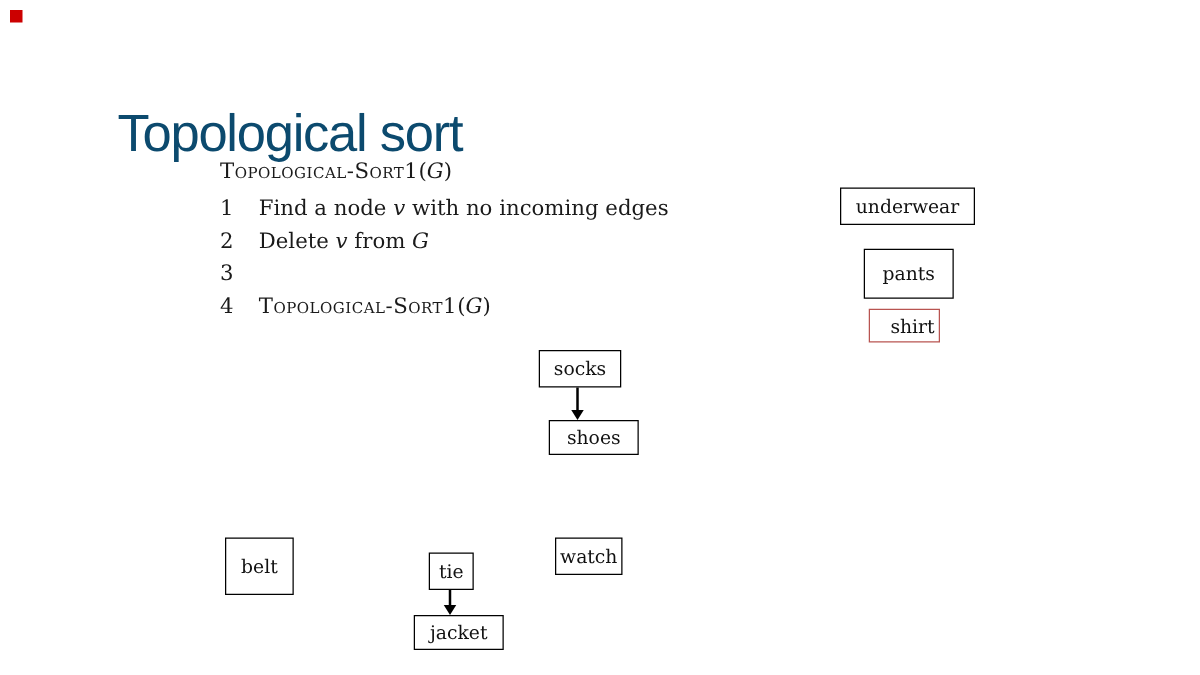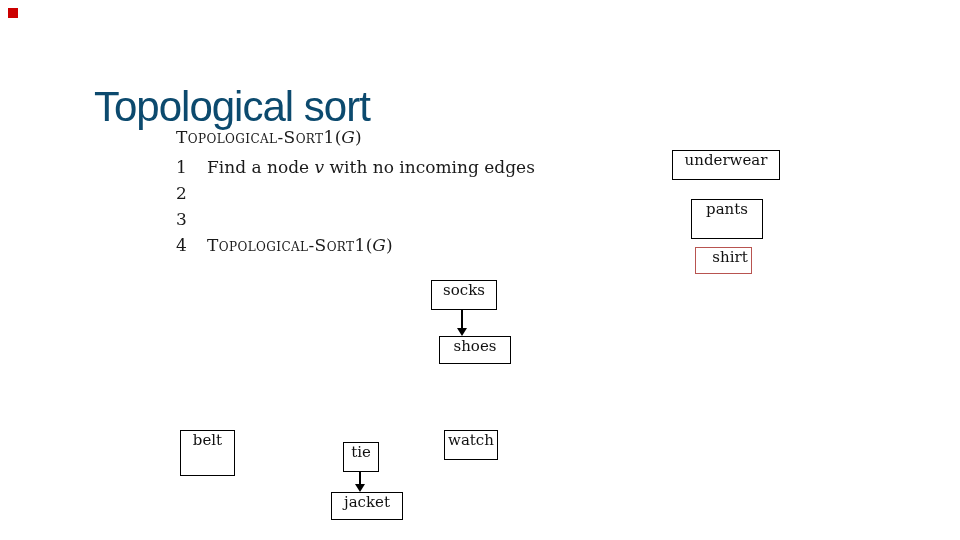--- a/index.html
+++ b/index.html
@@ -38,21 +38,21 @@
   .pc-line { display: flex; line-height: 26px; }
   .pc-num { width: 31px; flex: 0 0 31px; }
   .sc { font-variant: small-caps; letter-spacing: 0.4px; margin-top: 48px; }
   .mvar { font-style: italic; }
 
   
   .node {
     position: absolute;
     border: 1px solid #000000;
     background: #ffffff;
-    display: flex; align-items: flex-start; justify-content: center;
+    display: flex; align-items: center; justify-content: center;
     font-family: "DejaVu Serif", "Liberation Serif", serif;
     font-size: 15px; color: #111111;
     box-sizing: border-box;
   }
   #node-underwear { left: 672px; top: 150px; width: 108px; height: 30px; }
   #node-pants     { left: 691px; top: 199px; width: 72px;  height: 40px; }
   #node-shirt     { left: 695px; top: 247px; width: 57px;  height: 27px; padding-left: 13px; }
   #node-socks     { left: 431px; top: 280px; width: 66px;  height: 30px; }
   #node-shoes     { left: 439px; top: 336px; width: 72px;  height: 28px; }
   #node-belt      { left: 180px; top: 430px; width: 55px;  height: 46px; }
@@ -83,20 +83,21 @@
 <div class="pseudocode">
   <div class="pc-header">
     <span class="sc">Topological-Sort1</span><span>(</span><span class="mvar">G</span><span>)</span>
   </div>
   <div class="pc-line">
     <span class="pc-num">1</span>
     <span><span>Find a node </span><span class="mvar">v</span><span> with no incoming edges</span></span>
   </div>
   <div class="pc-line">
     <span class="pc-num">2</span>
+    <span><span>Delete </span><span class="mvar">v</span><span> from </span><span class="mvar">G</span></span>
   </div>
   <div class="pc-line">
     <span class="pc-num">3</span>
   </div>
   <div class="pc-line">
     <span class="pc-num">4</span>
     <span><span class="sc">Topological-Sort1</span><span>(</span><span class="mvar">G</span><span>)</span></span>
   </div>
 </div>
 

